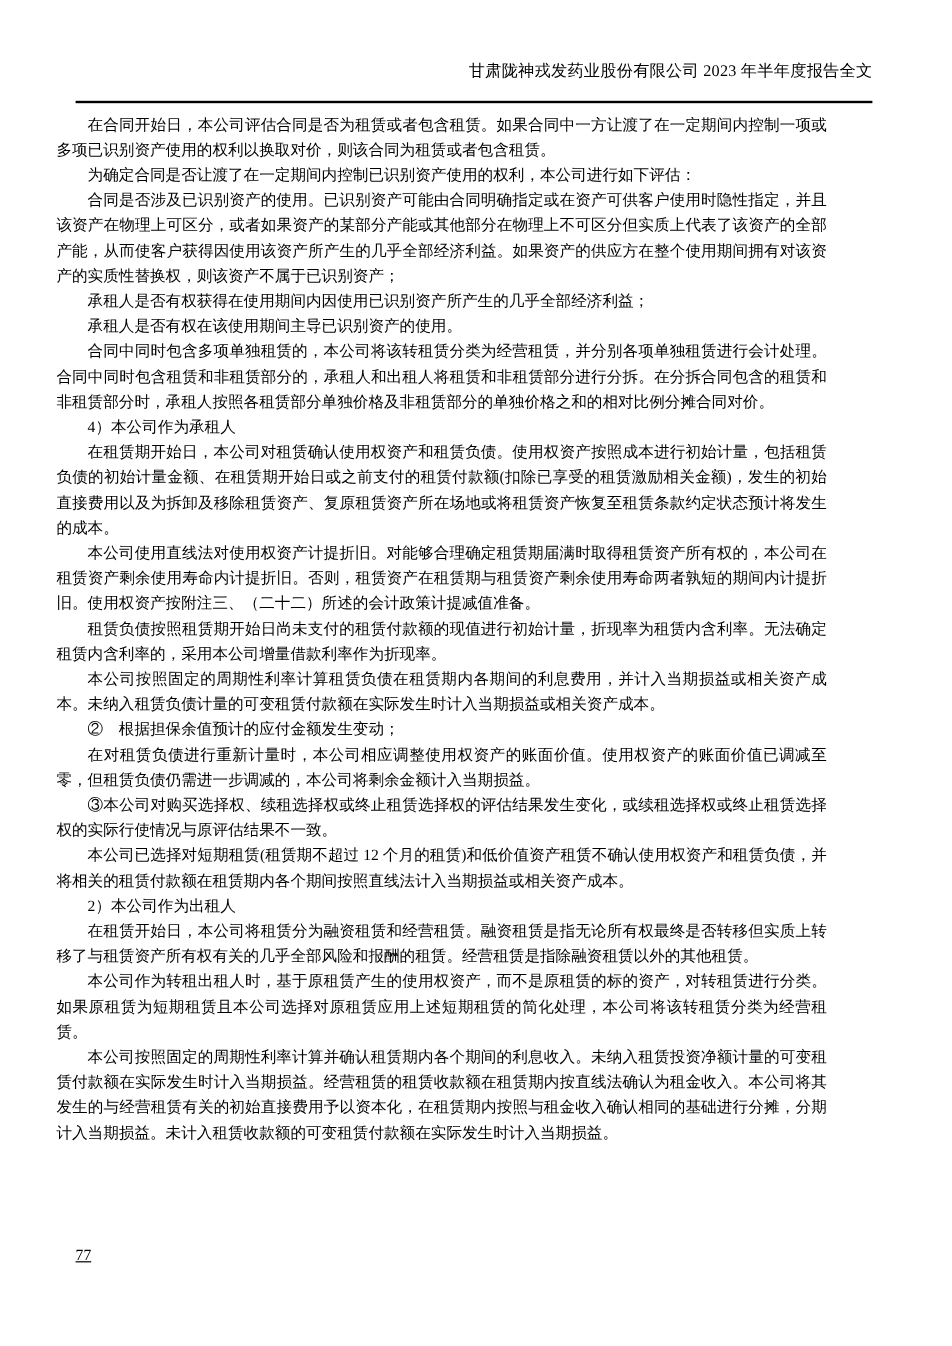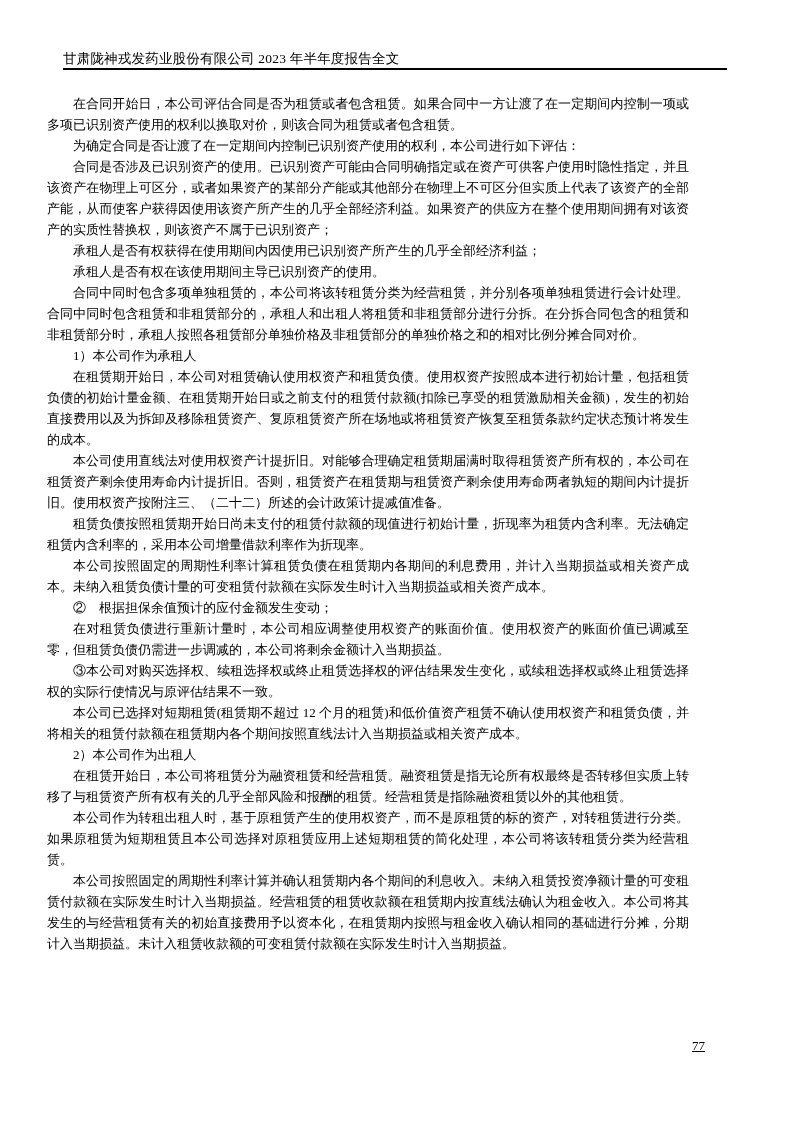--- a/index.html
+++ b/index.html
@@ -14,24 +14,24 @@
     background: #ffffff;
     overflow: hidden;
     font-family: "Liberation Serif", "DejaVu Serif", serif;
     color: #000000;
   }
   .header {
     position: absolute;
     left: 63px;
     top: 50px;
     width: 664px;
-    text-align: left;
+    text-align: right;
     font-size: 13.5px;
     line-height: 18px;
-    padding-bottom: 0;
+    padding-bottom: 16px;
     border-bottom: 2px solid #000000;
     letter-spacing: 0.2px;
   }
   .content {
     position: absolute;
     left: 47px;
     top: 93px;
     width: 642px;
     font-family: Liberation Serif, serif;
   }
@@ -43,21 +43,20 @@
     text-justify: inter-ideograph;
     text-indent: 2em;
     letter-spacing: 0px;
     word-break: break-all;
   }
   .footer {
     position: absolute;
     left: 63px;
     top: 1038px;
     width: 642px;
-    text-align: right;
     font-size: 13px;
     line-height: 16px;
     text-decoration: underline;
   }
 </style>
 </head>
 <body>
 
 <div class="page">
 
@@ -65,21 +64,21 @@
     <span>甘肃陇神戎发药业股份有限公司 2023 年半年度报告全文</span>
   </div>
 
   <div class="content">
     <p>在合同开始日，本公司评估合同是否为租赁或者包含租赁。如果合同中一方让渡了在一定期间内控制一项或多项已识别资产使用的权利以换取对价，则该合同为租赁或者包含租赁。</p>
     <p>为确定合同是否让渡了在一定期间内控制已识别资产使用的权利，本公司进行如下评估：</p>
     <p>合同是否涉及已识别资产的使用。已识别资产可能由合同明确指定或在资产可供客户使用时隐性指定，并且该资产在物理上可区分，或者如果资产的某部分产能或其他部分在物理上不可区分但实质上代表了该资产的全部产能，从而使客户获得因使用该资产所产生的几乎全部经济利益。如果资产的供应方在整个使用期间拥有对该资产的实质性替换权，则该资产不属于已识别资产；</p>
     <p>承租人是否有权获得在使用期间内因使用已识别资产所产生的几乎全部经济利益；</p>
     <p>承租人是否有权在该使用期间主导已识别资产的使用。</p>
     <p>合同中同时包含多项单独租赁的，本公司将该转租赁分类为经营租赁，并分别各项单独租赁进行会计处理。合同中同时包含租赁和非租赁部分的，承租人和出租人将租赁和非租赁部分进行分拆。在分拆合同包含的租赁和非租赁部分时，承租人按照各租赁部分单独价格及非租赁部分的单独价格之和的相对比例分摊合同对价。</p>
-    <p>1）本公司作为承租人</p>
+    <p>4）本公司作为承租人</p>
     <p>在租赁期开始日，本公司对租赁确认使用权资产和租赁负债。使用权资产按照成本进行初始计量，包括租赁负债的初始计量金额、在租赁期开始日或之前支付的租赁付款额(扣除已享受的租赁激励相关金额)，发生的初始直接费用以及为拆卸及移除租赁资产、复原租赁资产所在场地或将租赁资产恢复至租赁条款约定状态预计将发生的成本。</p>
     <p>本公司使用直线法对使用权资产计提折旧。对能够合理确定租赁期届满时取得租赁资产所有权的，本公司在租赁资产剩余使用寿命内计提折旧。否则，租赁资产在租赁期与租赁资产剩余使用寿命两者孰短的期间内计提折旧。使用权资产按附注三、（二十二）所述的会计政策计提减值准备。</p>
     <p>租赁负债按照租赁期开始日尚未支付的租赁付款额的现值进行初始计量，折现率为租赁内含利率。无法确定租赁内含利率的，采用本公司增量借款利率作为折现率。</p>
     <p>本公司按照固定的周期性利率计算租赁负债在租赁期内各期间的利息费用，并计入当期损益或相关资产成本。未纳入租赁负债计量的可变租赁付款额在实际发生时计入当期损益或相关资产成本。</p>
     <p>②　根据担保余值预计的应付金额发生变动；</p>
     <p>在对租赁负债进行重新计量时，本公司相应调整使用权资产的账面价值。使用权资产的账面价值已调减至零，但租赁负债仍需进一步调减的，本公司将剩余金额计入当期损益。</p>
     <p>③本公司对购买选择权、续租选择权或终止租赁选择权的评估结果发生变化，或续租选择权或终止租赁选择权的实际行使情况与原评估结果不一致。</p>
     <p>本公司已选择对短期租赁(租赁期不超过 12 个月的租赁)和低价值资产租赁不确认使用权资产和租赁负债，并将相关的租赁付款额在租赁期内各个期间按照直线法计入当期损益或相关资产成本。</p>
     <p>2）本公司作为出租人</p>
     <p>在租赁开始日，本公司将租赁分为融资租赁和经营租赁。融资租赁是指无论所有权最终是否转移但实质上转移了与租赁资产所有权有关的几乎全部风险和报酬的租赁。经营租赁是指除融资租赁以外的其他租赁。</p>

